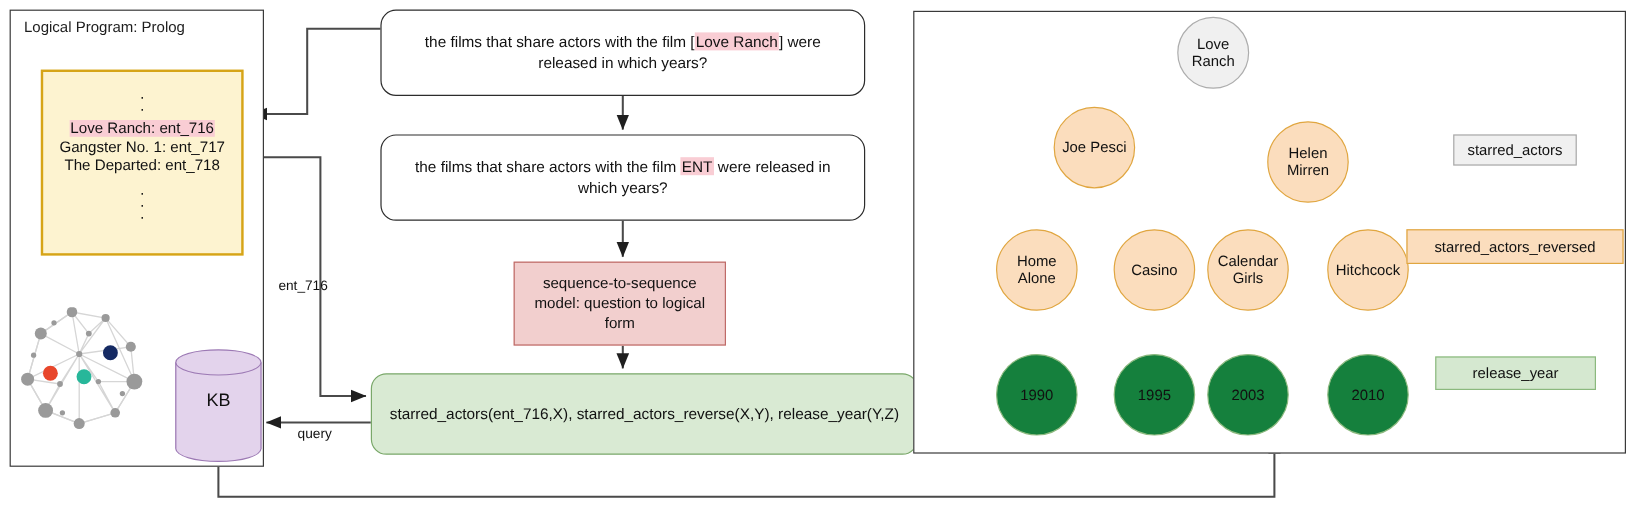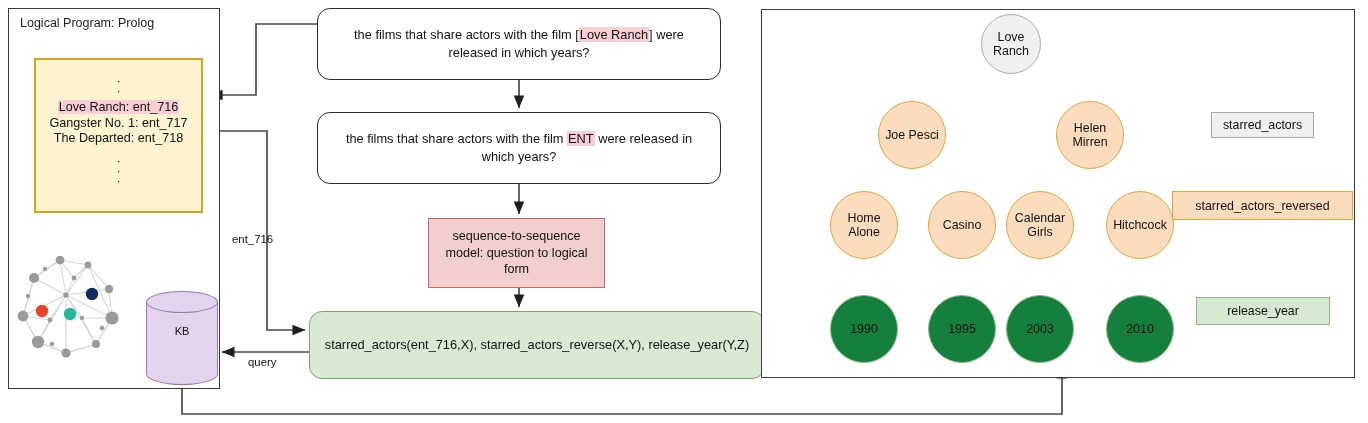--- a/index.html
+++ b/index.html
@@ -25,21 +25,21 @@
   #entity-rows{position:absolute;left:-6px;right:-6px;top:16px;}
 
   
   #kb{position:absolute;left:146px;top:291px;width:72px;height:94px;}
   #kb .body{position:absolute;left:0;top:11px;width:72px;height:72px;
             background:#e3d3ec;border-left:1.4px solid #9c79b4;border-right:1.4px solid #9c79b4;box-sizing:border-box;}
   #kb .top{position:absolute;left:0;top:0;width:72px;height:22px;border-radius:50%;
            background:#e3d3ec;border:1.4px solid #9c79b4;box-sizing:border-box;}
   #kb .bot{position:absolute;left:0;top:72px;width:72px;height:22px;border-radius:50%;
            background:#e3d3ec;border:1.4px solid #9c79b4;box-sizing:border-box;}
-  #kb .lbl{position:absolute;left:0;top:34px;width:72px;text-align:center;font-size:11px;color:#111;z-index:3;}
+  #kb .lbl{position:absolute;left:0;top:34px;width:72px;text-align:center;font-size:15px;color:#111;z-index:3;}
 
   
   #graph-icon{position:absolute;left:12px;top:256px;width:114px;height:104px;}
 
   
   .qbox{position:absolute;border:1.7px solid #2c2c2c;border-radius:13px;background:#fff;
         box-sizing:border-box;display:flex;align-items:center;justify-content:center;
         text-align:center;font-size:12.8px;color:#111;line-height:1.42;padding:6px 16px;}
   #q1{left:317px;top:8px;width:404px;height:72px;}
   #q2{left:317px;top:112px;width:404px;height:72px;}
@@ -214,21 +214,21 @@
 
   <div id="logical-form">starred_actors(ent_716,X), starred_actors_reverse(X,Y), release_year(Y,Z)</div>
 
   <div class="wlabel" id="label-ent716">ent_716</div>
   <div class="wlabel" id="label-query">query</div>
 
   <div class="panel" id="right-panel"></div>
 
   <div class="node root" style="left:981px;top:14px;width:60px;height:60px;">Love Ranch</div>
 
-  <div class="node film" style="left:878px;top:101px;width:68px;height:68px;">Joe Pesci</div>
+  <div class="node film" style="left:878px;top:89px;width:68px;height:68px;">Joe Pesci</div>
   <div class="node film" style="left:1056px;top:101px;width:68px;height:68px;">Helen Mirren</div>
 
   <div class="node film" style="left:830px;top:191px;width:68px;height:68px;">Home Alone</div>
   <div class="node film" style="left:928px;top:191px;width:68px;height:68px;">Casino</div>
   <div class="node film" style="left:1006px;top:191px;width:68px;height:68px;">Calendar Girls</div>
   <div class="node film" style="left:1106px;top:191px;width:68px;height:68px;">Hitchcock</div>
 
   <div class="node year" style="left:830px;top:295px;width:68px;height:68px;">1990</div>
   <div class="node year" style="left:928px;top:295px;width:68px;height:68px;">1995</div>
   <div class="node year" style="left:1006px;top:295px;width:68px;height:68px;">2003</div>

